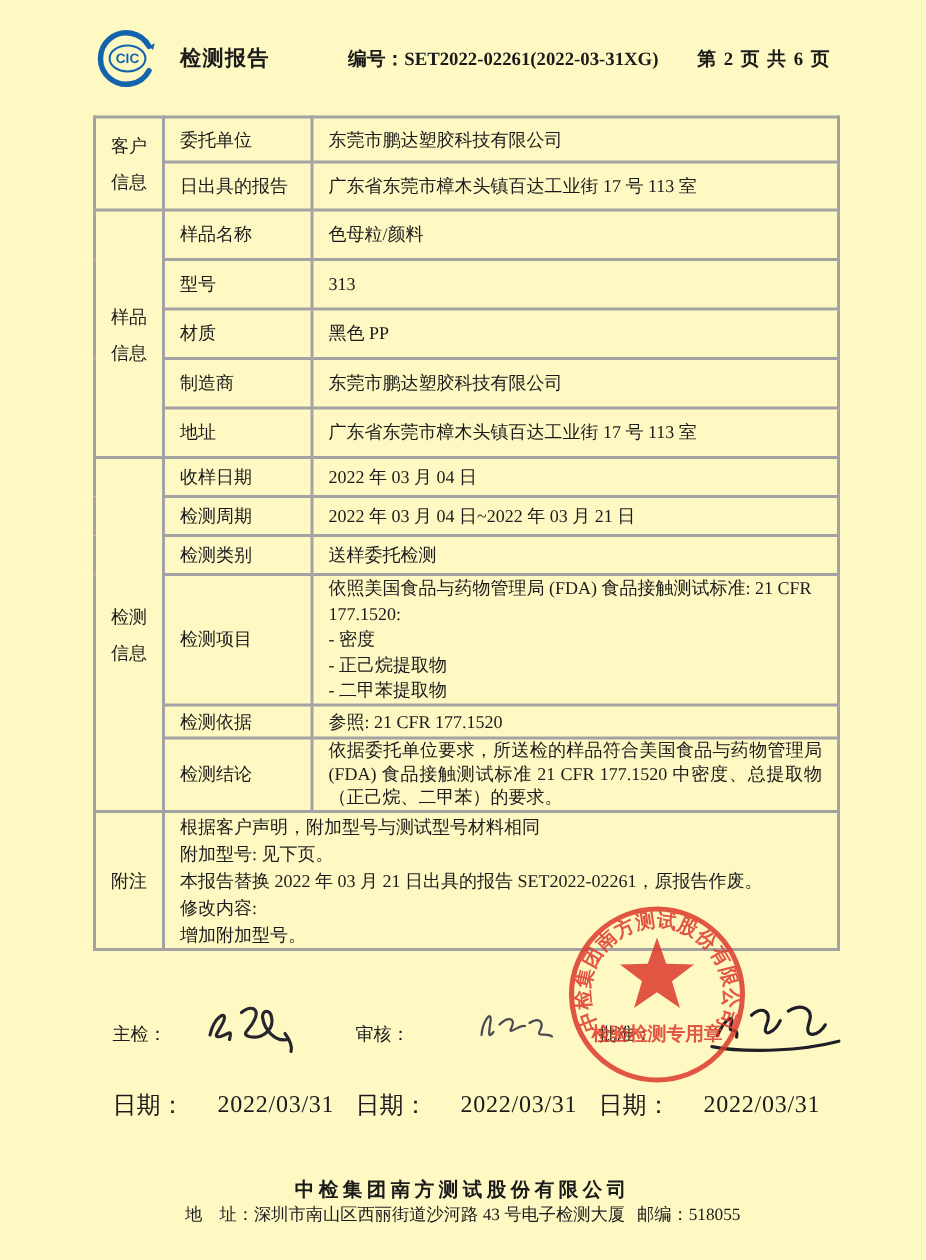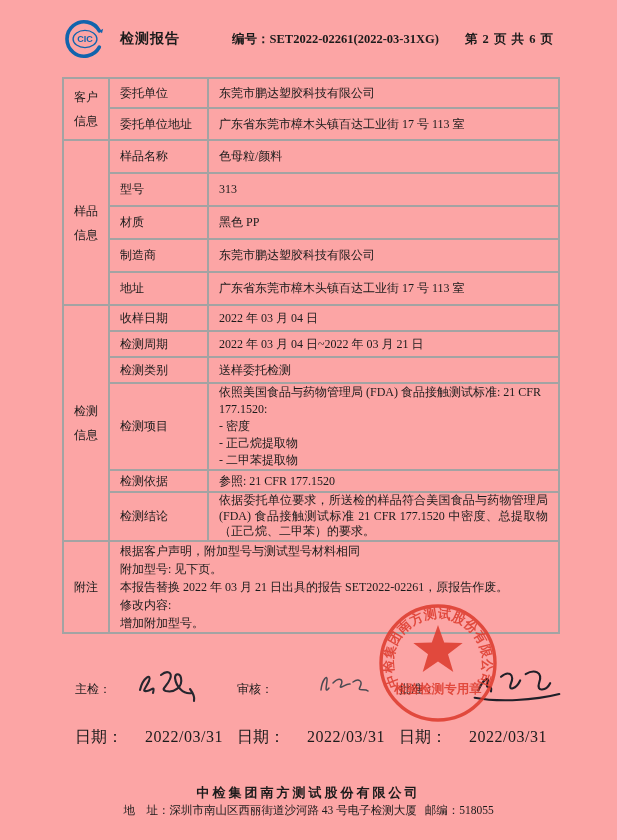--- a/index.html
+++ b/index.html
@@ -1,17 +1,17 @@
 <!DOCTYPE html>
 <html><head>
 <meta charset="utf-8">
 <style>
   html,body{margin:0;padding:0;background:#ffffff;}
   .page{
-    position:relative;width:617px;height:840px;background:#fca5a5;overflow:hidden;
+    position:relative;width:617px;height:840px;background:#fef9c3;overflow:hidden;
     font-family:"Liberation Serif","DejaVu Serif",serif;color:#1b1b1b;
   }
   
   .hdr{position:absolute;left:64px;top:16px;width:490px;height:46px;display:flex;align-items:center;}
   .logo{width:42px;height:42px;flex:0 0 42px;}
   .hdr-title{margin-left:14px;font-size:14px;font-weight:bold;letter-spacing:1px;white-space:nowrap;}
   .hdr-no{margin-left:52px;font-size:12.5px;font-weight:bold;white-space:nowrap;}
   .hdr-page{margin-left:auto;font-size:12.5px;font-weight:bold;white-space:nowrap;letter-spacing:1px;}
   
   table.rep{
@@ -72,21 +72,21 @@
       </colgroup>
     <tbody>
 
       <tr class="h30">
         <td class="sec" rowspan="2">客户
 信息</td>
         <td class="fld">委托单位</td>
         <td class="val">东莞市鹏达塑胶科技有限公司</td>
       </tr>
       <tr class="h32">
-        <td class="fld">委托单位地址</td>
+        <td class="fld">日出具的报告</td>
         <td class="val">广东省东莞市樟木头镇百达工业街 17 号 113 室</td>
       </tr>
 
       <tr class="h33">
         <td class="sec" rowspan="5">样品
 信息</td>
         <td class="fld">样品名称</td>
         <td class="val">色母粒/颜料</td>
       </tr>
       <tr class="h33">

